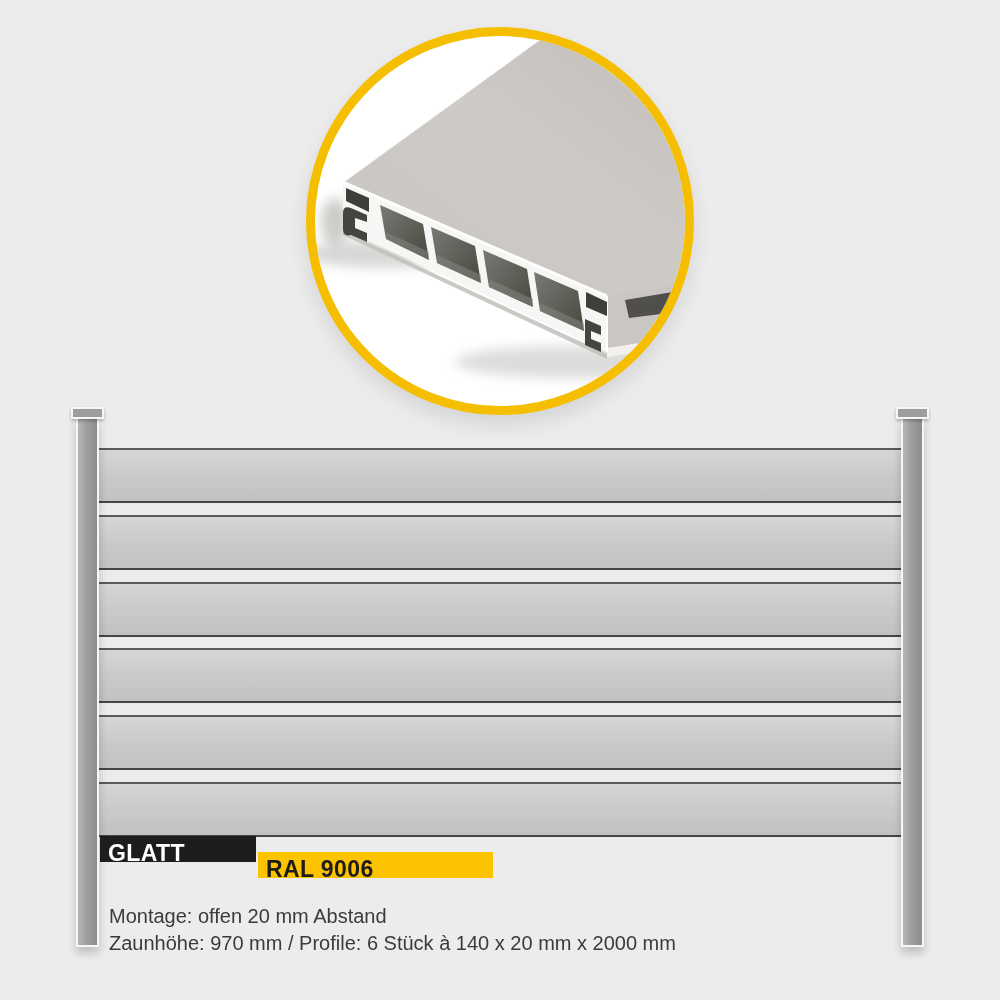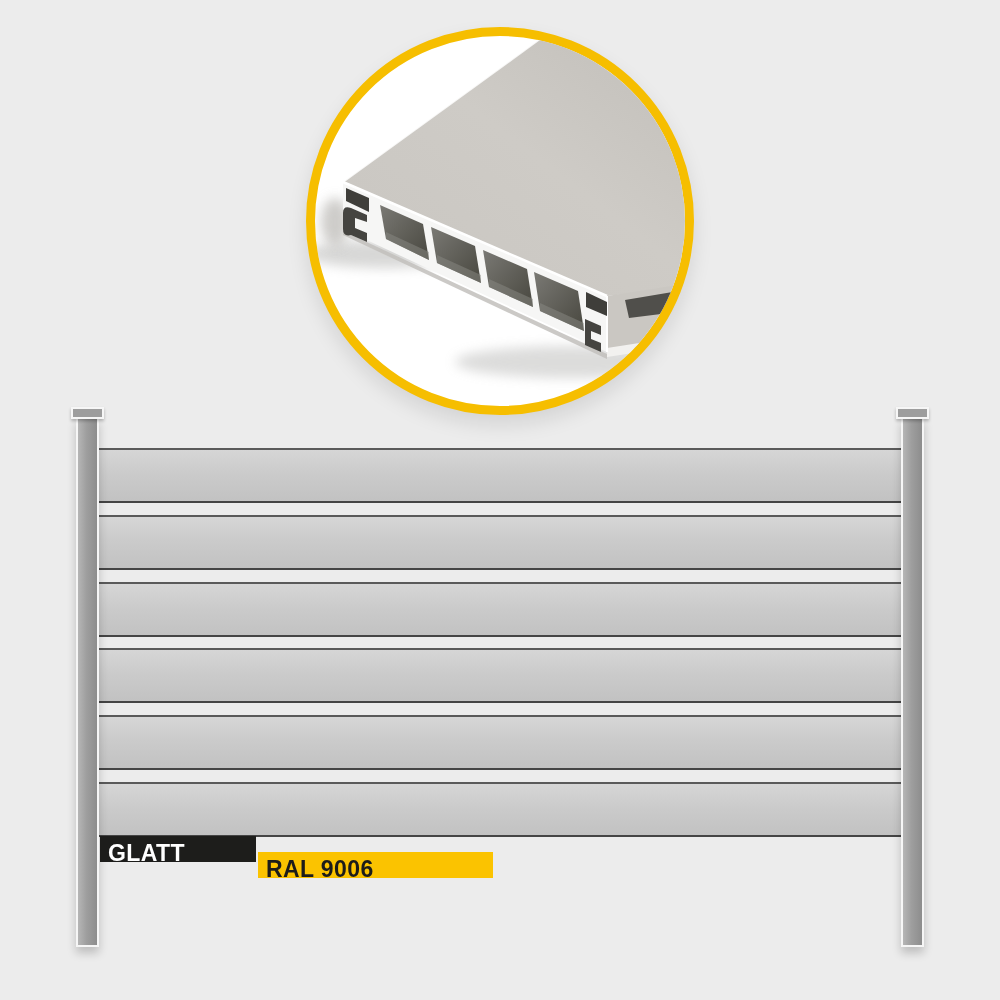--- a/index.html
+++ b/index.html
@@ -119,14 +119,18 @@
       </div>
     <div class="cap left"></div>
     <div class="cap right"></div>
     <div class="post left"></div>
     <div class="post right"></div>
   </div>
 
   <div class="label glatt">GLATT</div>
   <div class="label ral">RAL 9006</div>
 
+  <div class="specs">
+    <div>Montage: offen 20 mm Abstand</div>
+    <div>Zaunhöhe: 970 mm / Profile: 6 Stück à 140 x 20 mm x 2000 mm</div>
+  </div>
 
 </div>
 
 </body></html>

